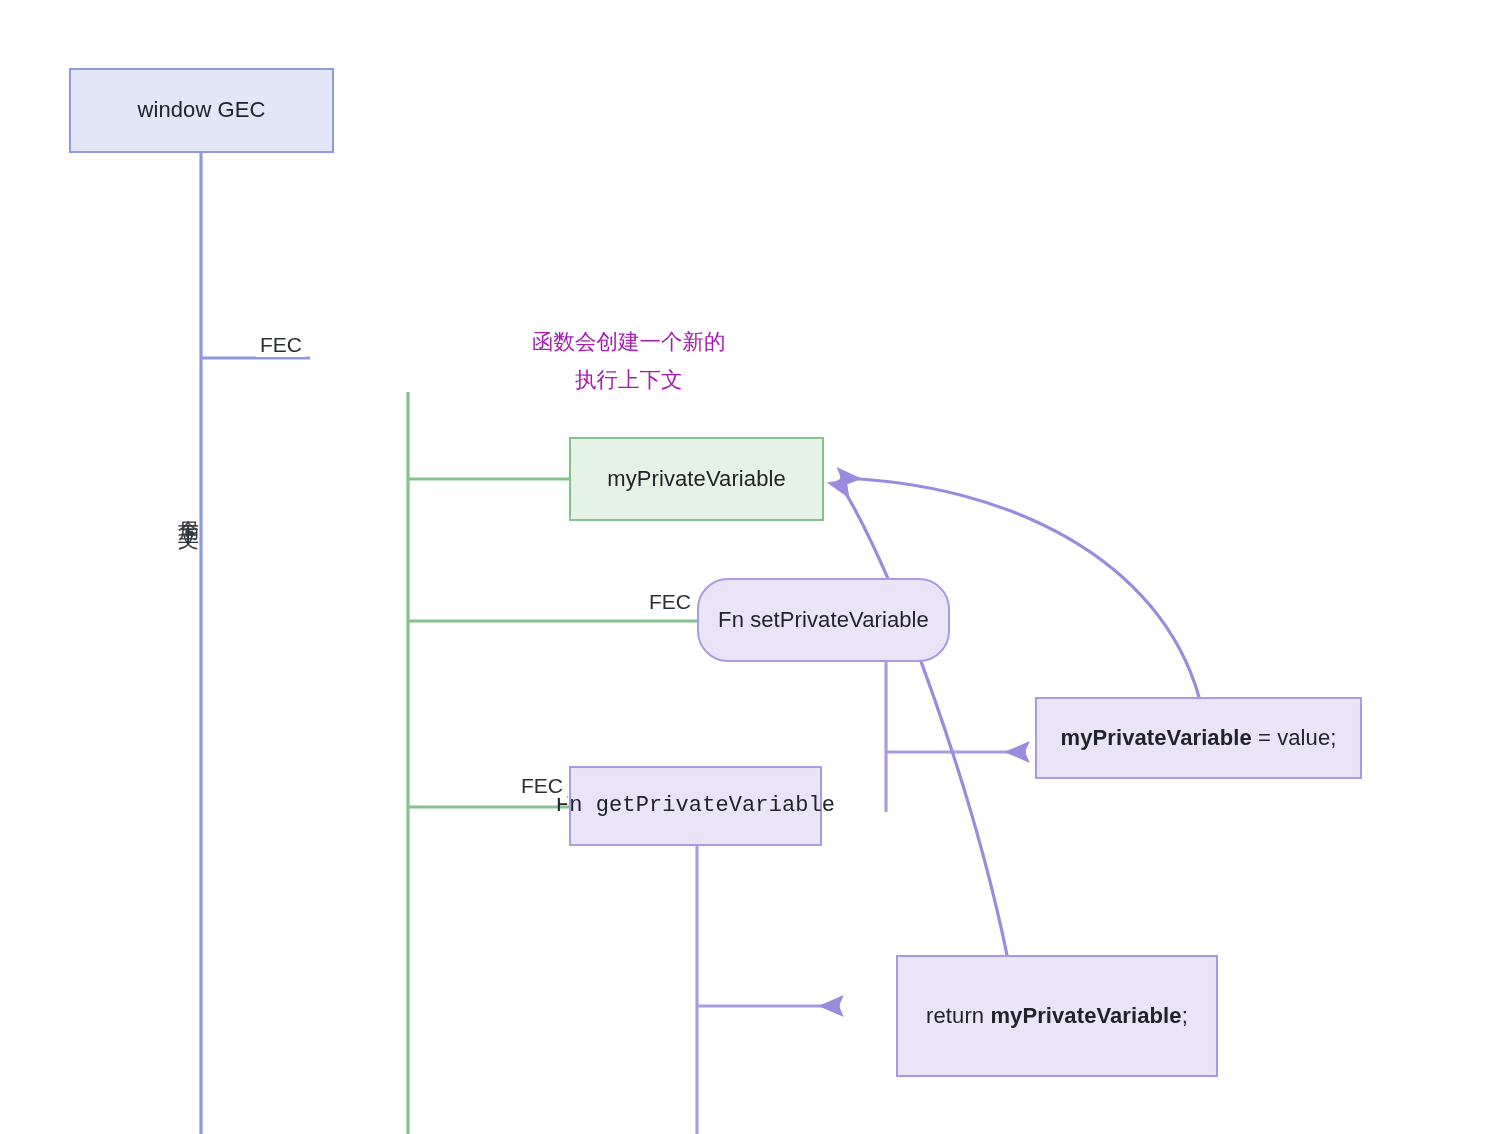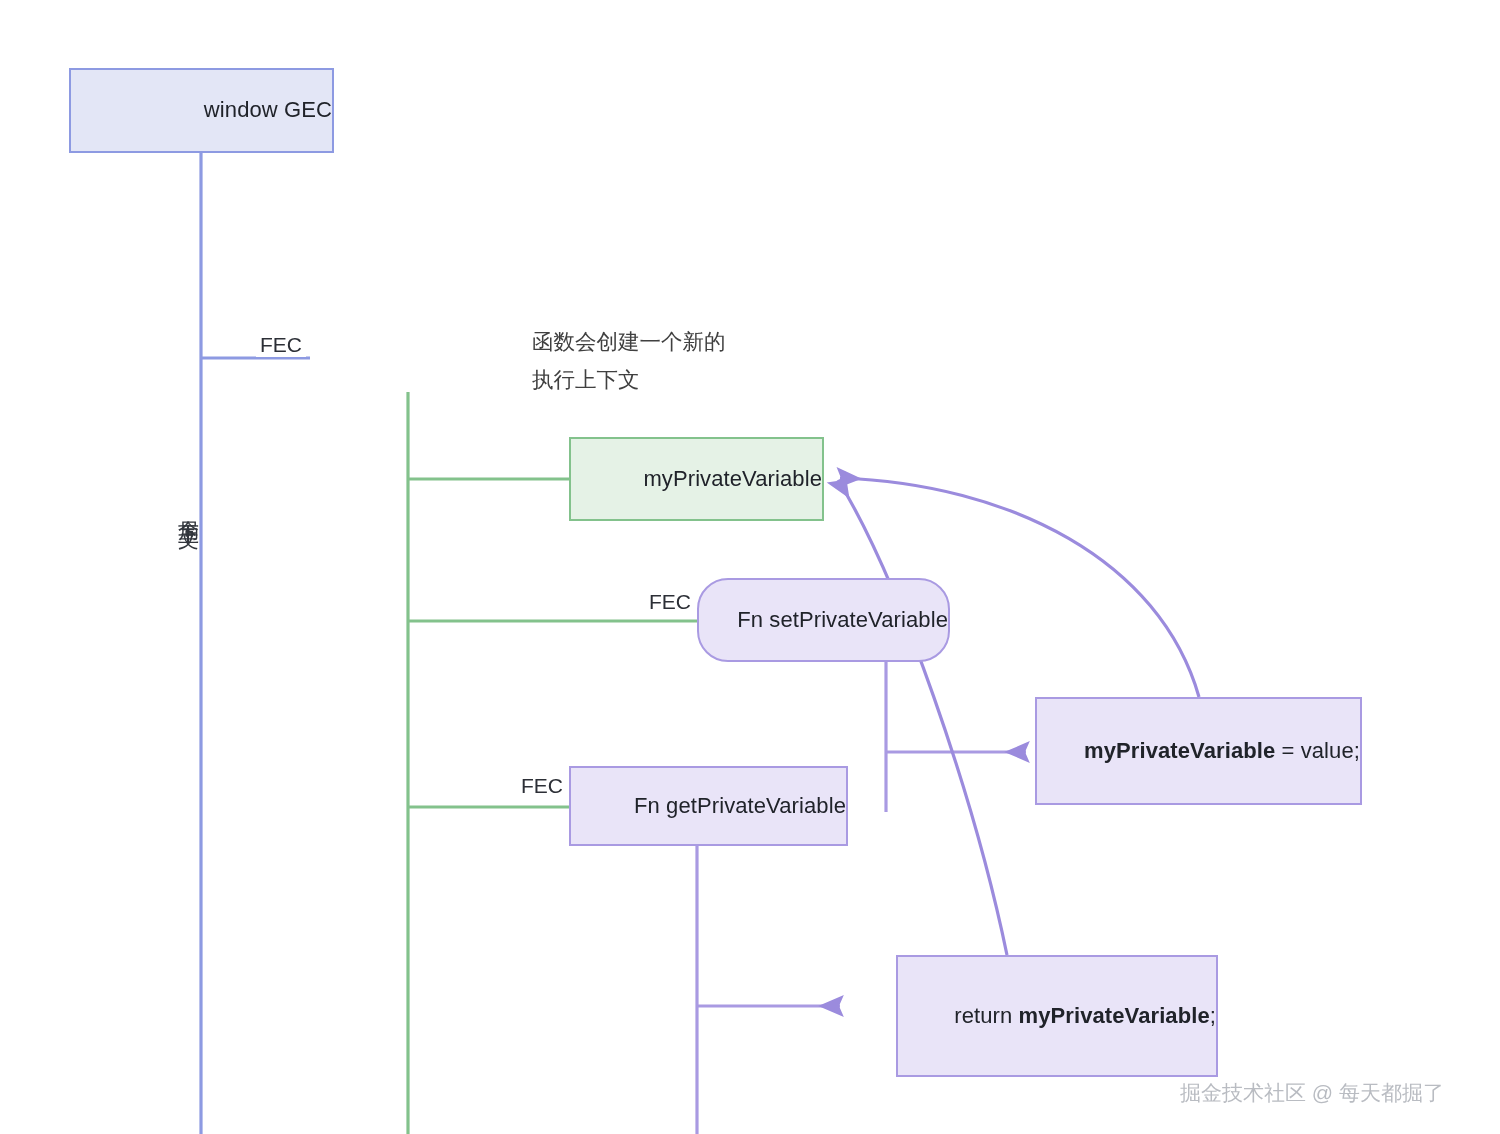--- a/index.html
+++ b/index.html
@@ -24,21 +24,21 @@
     top: 0;
     width: 1500px;
     height: 1134px;
     pointer-events: none;
   }
   .node {
     position: absolute;
     box-sizing: border-box;
     display: flex;
     align-items: center;
-    justify-content: flex-end;
+    justify-content: center;
     text-align: center;
     font-size: 22px;
     line-height: 1.3;
     letter-spacing: 0.1px;
     color: #20232a;
     white-space: nowrap;
   }
   .node-blue {
     background: #e3e6f6;
     border: 2px solid #8d9ae2;
@@ -57,22 +57,23 @@
     color: #2c2f36;
     background: #ffffff;
     padding: 0 4px;
     white-space: nowrap;
     text-align: center;
   }
   .note {
     position: absolute;
     font-size: 21.5px;
     line-height: 1.75;
-    color: #404040;
+    color: #a21caf;
     white-space: pre-line;
+    text-align: center;
   }
   .vtext {
     position: absolute;
     font-size: 21px;
     line-height: 1.55;
     color: #32363d;
     writing-mode: vertical-rl;
     text-orientation: upright;
     letter-spacing: 2px;
   }
@@ -134,25 +135,25 @@
 
 
   <div class="node node-green" style="left:569px; top:437px; width:255px; height:84px;">
     <span>myPrivateVariable</span>
   </div>
 
   <div class="node node-purple" style="left:697px; top:578px; width:253px; height:84px;border-radius:31px;">
     <span>Fn setPrivateVariable</span>
   </div>
 
-  <div class="node node-purple" style="left:569px; top:766px; width:279px; height:80px;">
+  <div class="node node-purple" style="left:569px; top:766px; width:253px; height:80px;font-family:Liberation Mono, monospace;">
     <span>Fn getPrivateVariable</span>
   </div>
 
-  <div class="node node-purple" style="left:1035px; top:697px; width:327px; height:108px;">
+  <div class="node node-purple" style="left:1035px; top:697px; width:327px; height:82px;">
     <span>
       <span class="code-strong">myPrivateVariable</span><span class="code-rest"> = value;</span>
     </span>
   </div>
 
   <div class="node node-purple" style="left:896px; top:955px; width:322px; height:122px;">
     <span>
       <span class="code-rest">return </span><span class="code-strong">myPrivateVariable</span><span class="code-rest">;</span>
     </span>
   </div>
@@ -161,15 +162,14 @@
 
   <div class="edge-label" style="left:645px; top:590px;">FEC</div>
 
   <div class="edge-label" style="left:517px; top:774px;">FEC</div>
 
   <div class="note" style="left:532px; top:324px;">函数会创建一个新的
 执行上下文</div>
 
   <div class="vtext" style="left:172px; top:503px;">全局上下文</div>
 
-  <div class="watermark" style="left:1180px; top:1079px;">掘金技术社区 @ 每天都掘了</div>
 
 </div>
 
 </body></html>

